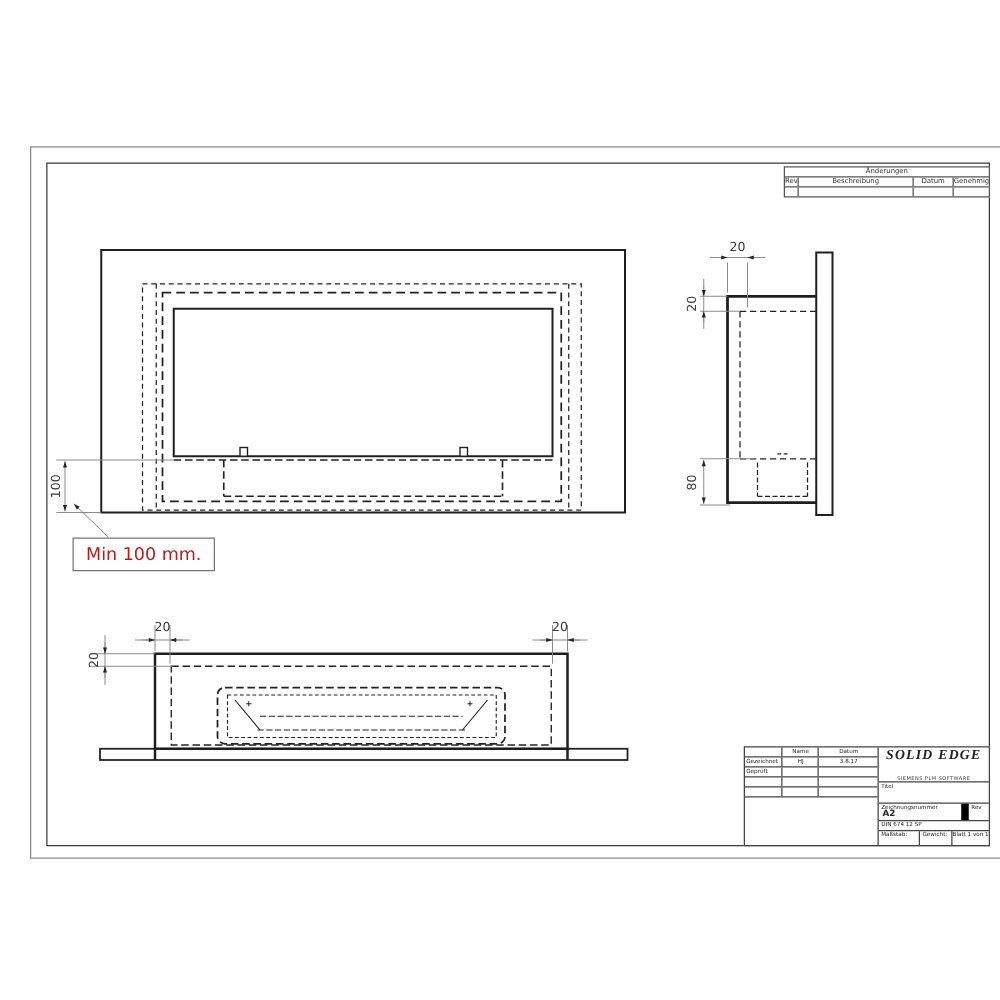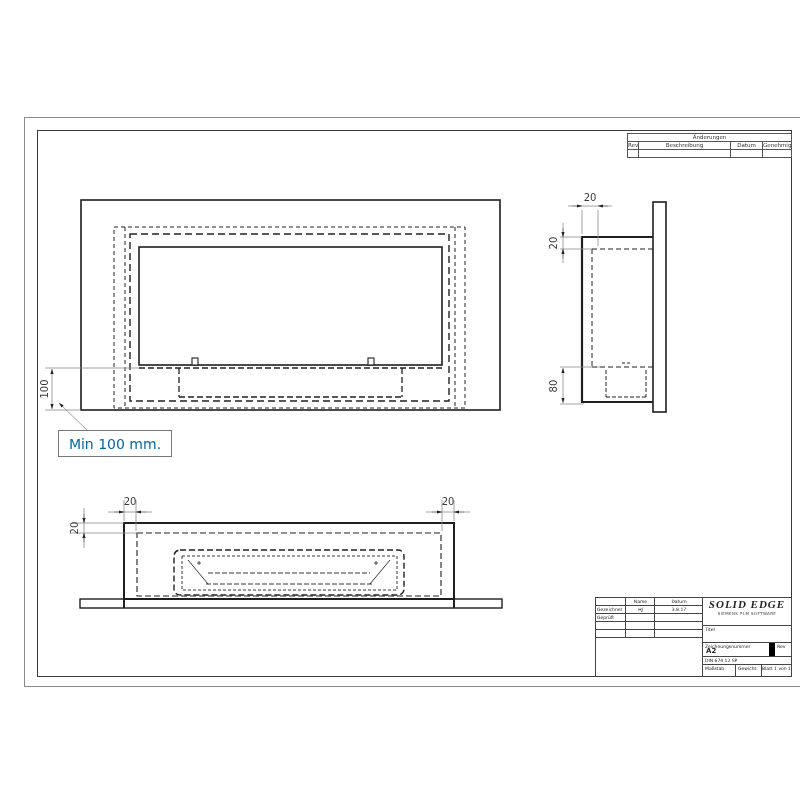--- a/index.html
+++ b/index.html
@@ -12,21 +12,21 @@
                   border:1.6px solid #3a3a3a; }
   svg.drawing { position:absolute; left:0; top:0; width:800px; height:800px; }
   .ln   { stroke:#1f1f1f; fill:none; }
   .lnf  { stroke:#1f1f1f; fill:#ffffff; }
   .dash { stroke:#222; fill:none; }
   .dim  { stroke:#8a8a8a; stroke-width:0.8; fill:none; }
   .dimtext { font:10px "DejaVu Sans", sans-serif; fill:#3a3a3a; }
   
   .callout { position:absolute; left:46px; top:430px; width:114px; height:27px;
              border:1.2px solid #777; background:#fff; display:flex; align-items:center;
-             justify-content:center; font-size:14px; color:#0369a1; }
+             justify-content:center; font-size:14px; color:#b91c1c; }
   
   .rt { position:absolute; left:615px; top:133px; width:165px; height:25px;
         border:1px solid #555; background:#fff; font-size:5.5px; color:#333; display:flex; flex-direction:column; }
   .rt-title { height:8px; border-bottom:1px solid #555; text-align:center; line-height:7px; }
   .rt-head, .rt-body { display:flex; }
   .rt-head { height:8px; border-bottom:1px solid #555; }
   .rt-body { flex:1; }
   .rt-c1 { width:11px; } .rt-c2 { width:92px; } .rt-c3 { width:32px; } .rt-c4 { flex:1; }
   .rt-head > div, .rt-body > div { border-right:1px solid #555; text-align:center; line-height:7px; overflow:hidden; }
   .rt-head > div:last-child, .rt-body > div:last-child { border-right:none; }
@@ -34,21 +34,21 @@
   .tb { position:absolute; left:583px; top:597px; width:197px; height:80px;
         border:1px solid #444; background:#fff; display:flex; font-size:4.5px; color:#222; }
   .tb-left { width:107px; border-right:1px solid #444; display:flex; flex-direction:column; }
   .tb-row { display:flex; height:8px; border-bottom:1px solid #444; }
   .tb-row > div { border-right:1px solid #444; overflow:hidden; line-height:7px; padding-left:1px; }
   .tb-row > div:last-child { border-right:none; }
   .tb-l1 { width:30px; } .tb-l2 { width:29px; text-align:center; } .tb-l3 { flex:1; text-align:center; }
   .tb-big { flex:1; }
   .tb-right { flex:1; display:flex; flex-direction:column; }
   .tb-logo { height:28px; border-bottom:1px solid #444; display:flex; flex-direction:column;
-             align-items:center; justify-content:flex-start; }
+             align-items:center; justify-content:space-between; }
   .tb-logo-main { font:italic bold 11px "Liberation Serif", serif; letter-spacing:1px; color:#222; }
   .tb-logo-sub  { font-size:4px; letter-spacing:0.4px; color:#444; margin-top:1px; }
   .tb-titel { height:17px; border-bottom:1px solid #444; padding:1px 0 0 2px; }
   .tb-dwg { height:14px; border-bottom:1px solid #444; display:flex; }
   .tb-dwg-main { flex:1; border-right:6px solid #000000; padding:1px 0 0 2px; position:relative; }
   .tb-dwg-size { position:absolute; left:3px; bottom:1px; font-size:7px; font-weight:bold; }
   .tb-dwg-rev { width:16px; padding:1px 0 0 2px; }
   .tb-file { height:8px; border-bottom:1px solid #444; line-height:7px; padding-left:2px; }
   .tb-bottom { flex:1; display:flex; }
   .tb-b1 { width:33px; border-right:1px solid #444; padding:1px 0 0 2px; }

